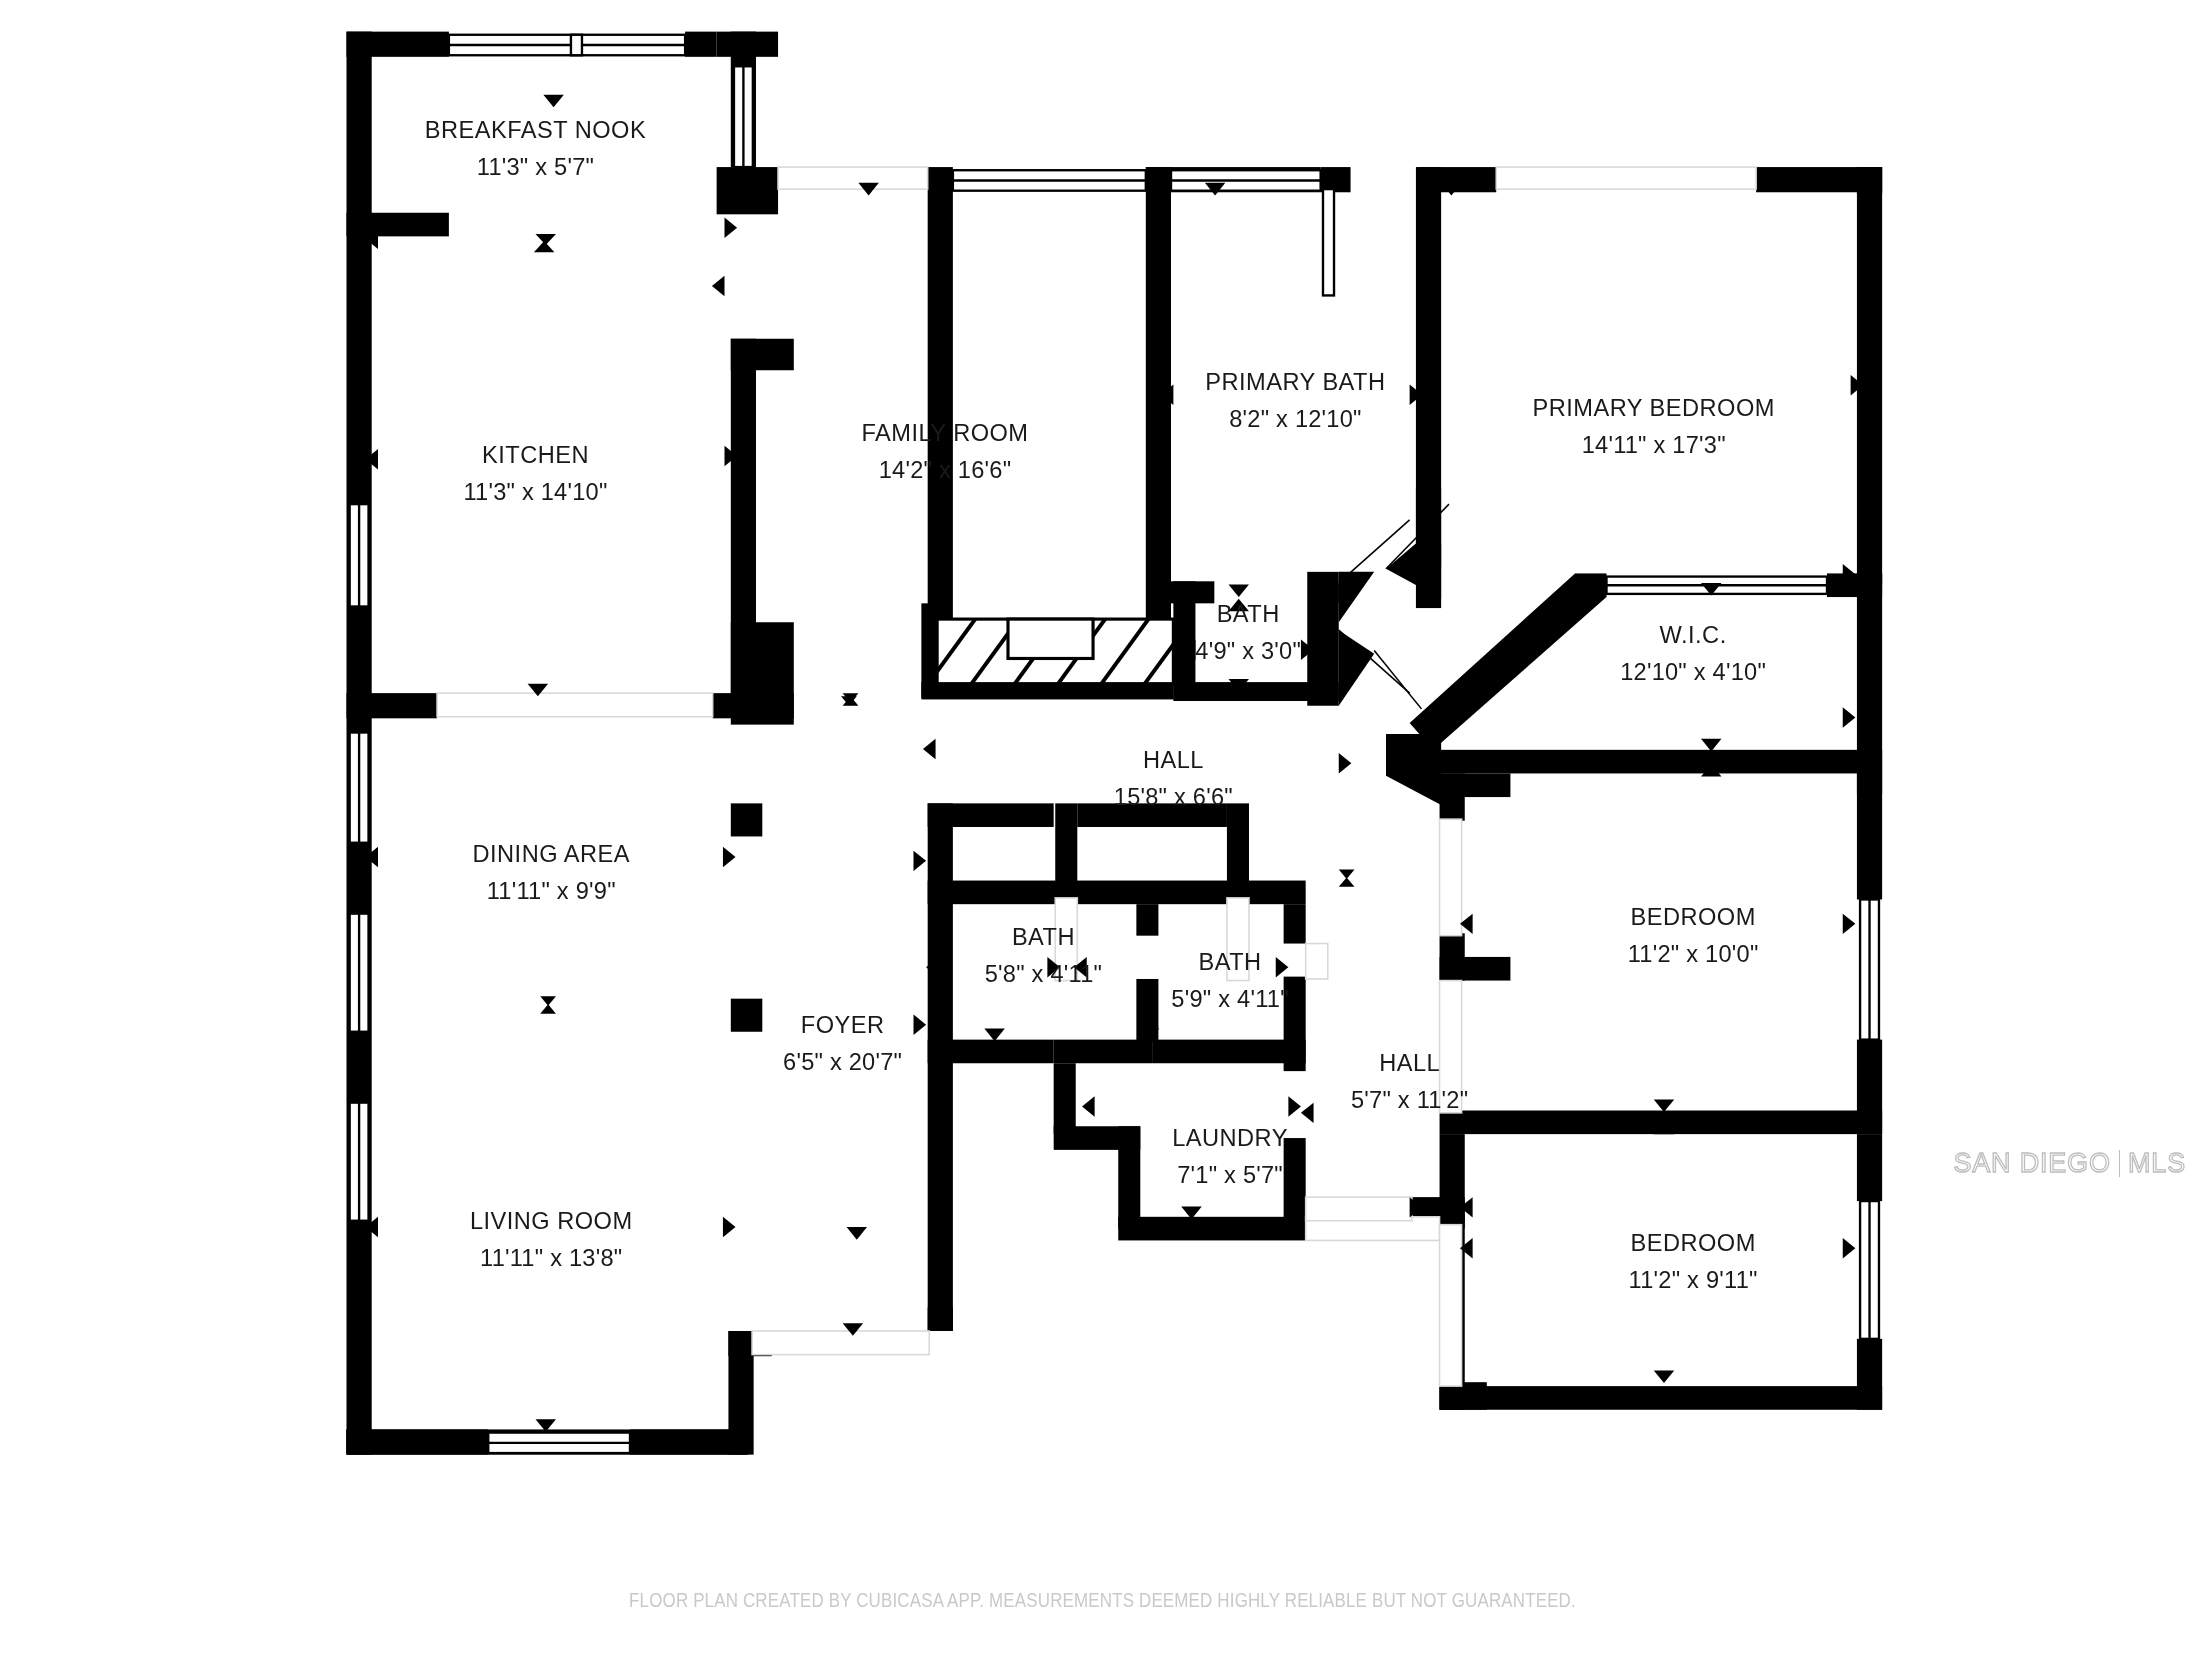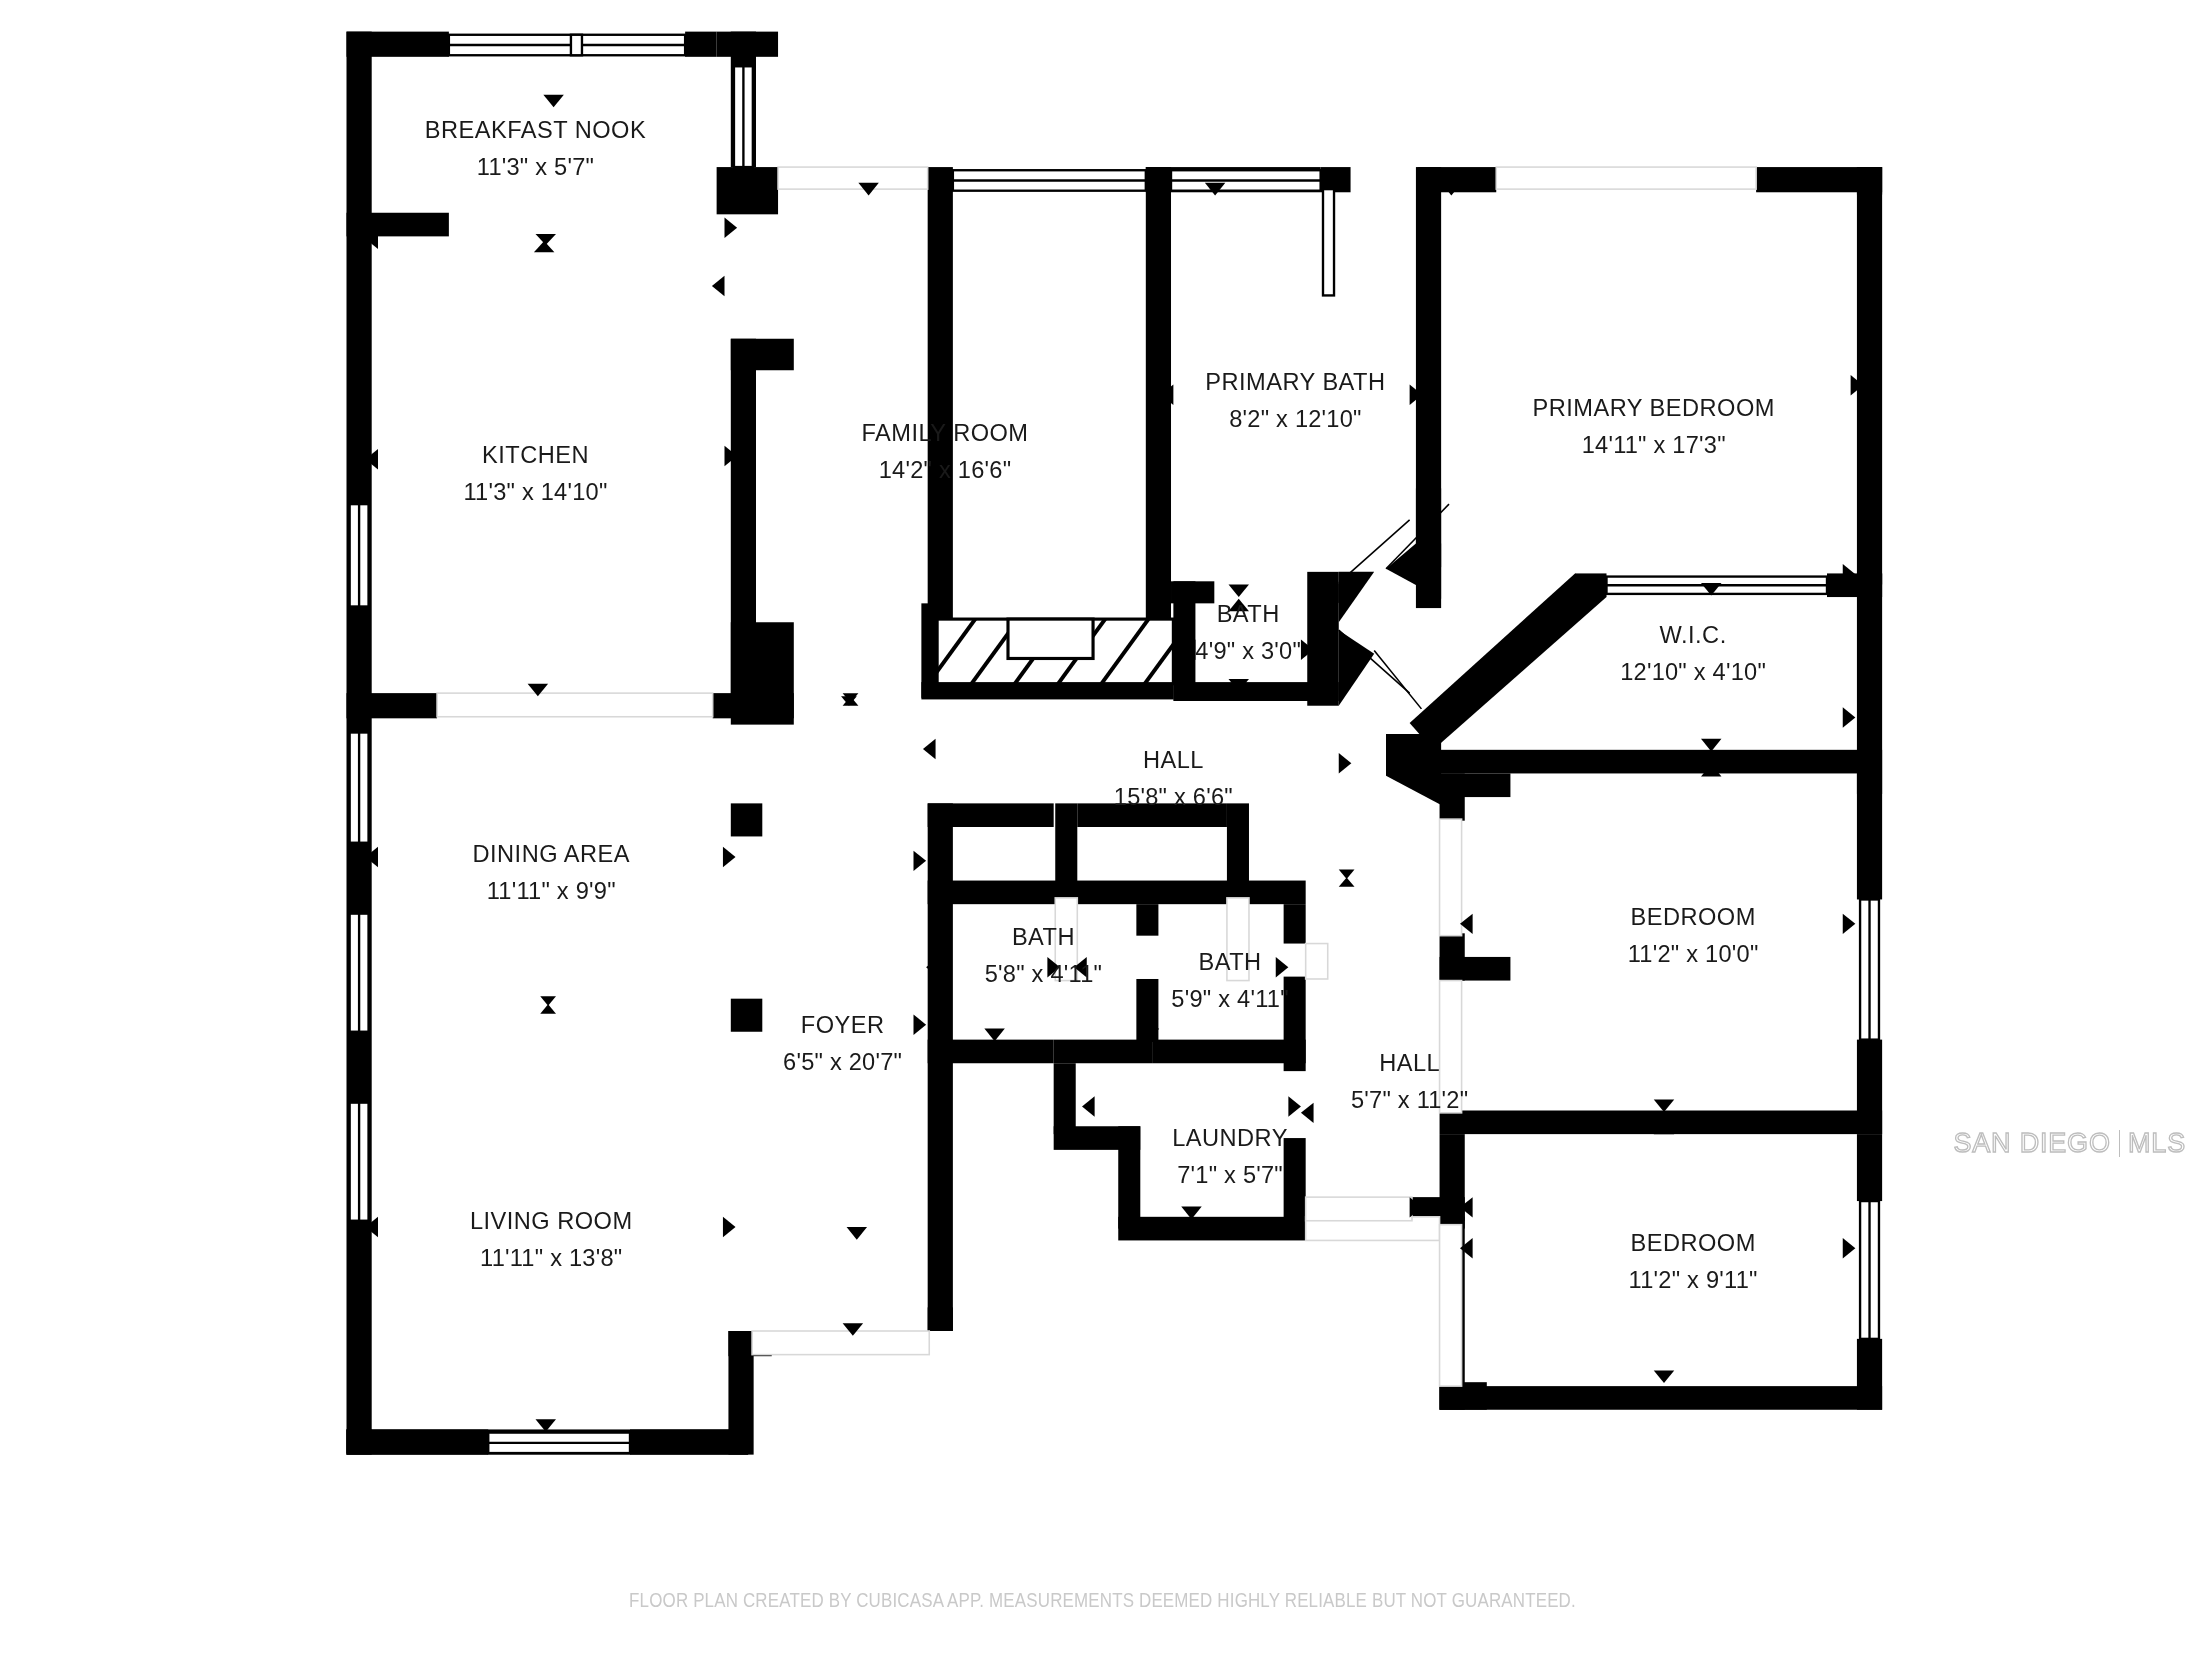--- a/index.html
+++ b/index.html
@@ -48,21 +48,21 @@
     text-align: center;
     font-family: "Liberation Sans", sans-serif;
     font-size: 19.7px;
     letter-spacing: 0.2px;
     color: #c9c9c9;
     transform: scaleX(0.86);
   }
   .mls-logo {
     position: absolute;
     right: 19px;
-    bottom: 21px;
+    bottom: 1px;
     font-family: "Liberation Sans", sans-serif;
     font-size: 27px;
     letter-spacing: 0.8px;
     color: #ffffff;
     -webkit-text-stroke: 1.3px #bdbdbd;
     display: flex;
     align-items: center;
     gap: 7.9px;
   }
   .mls-logo .bar {

